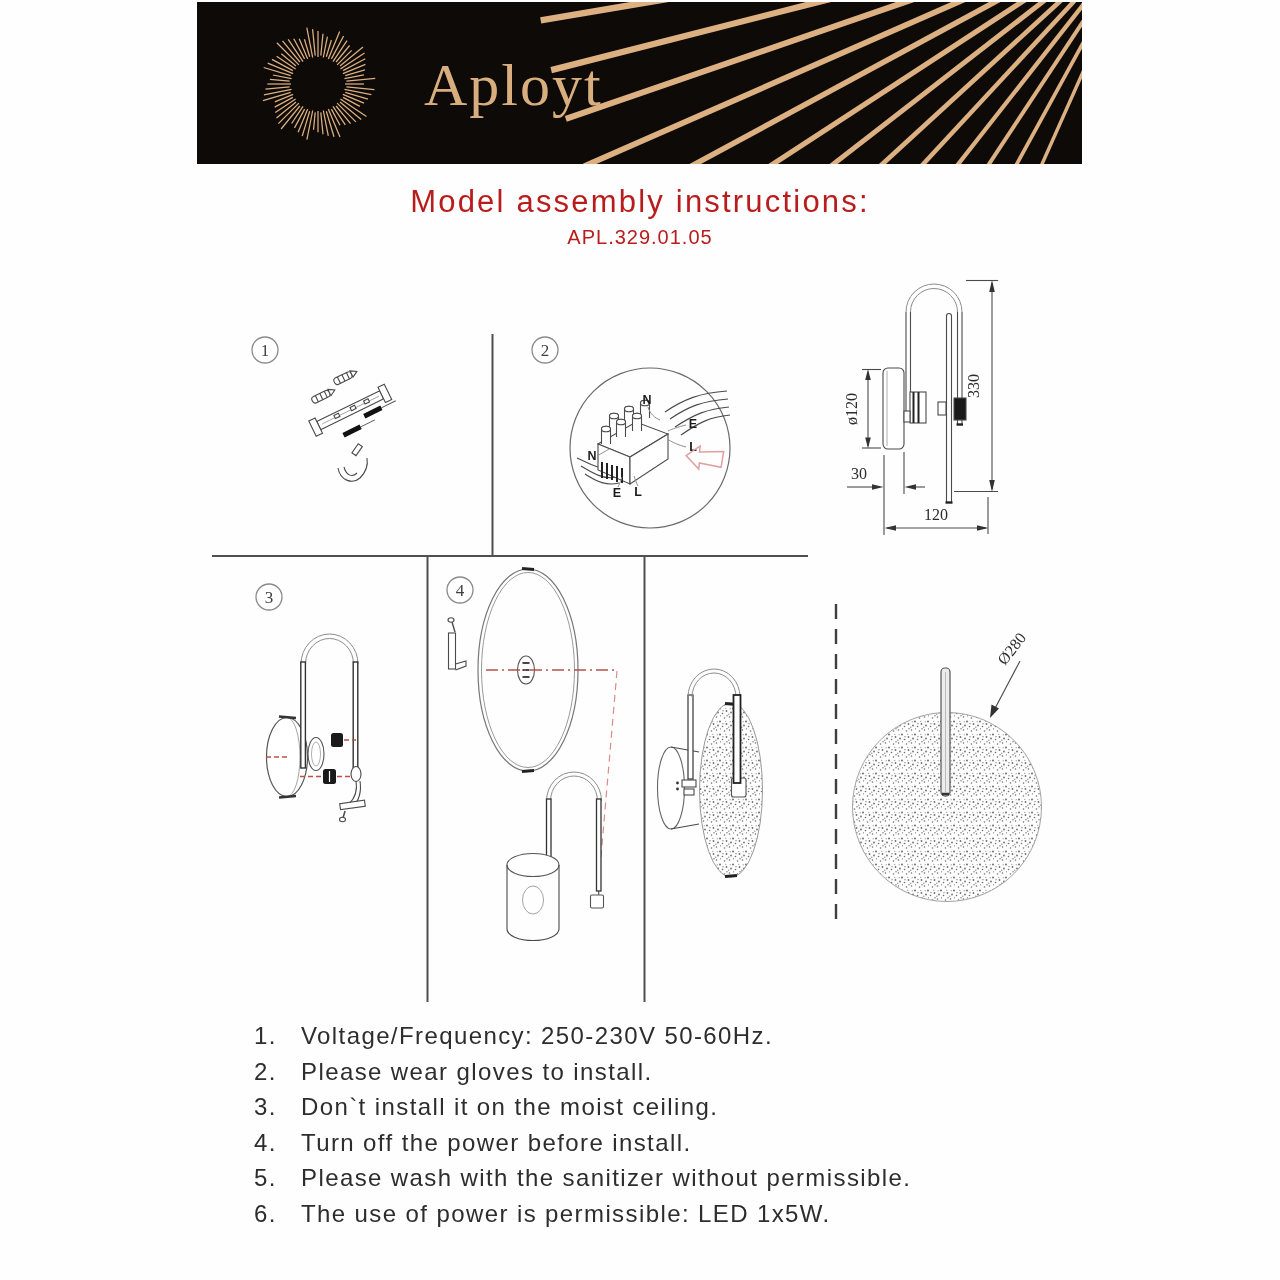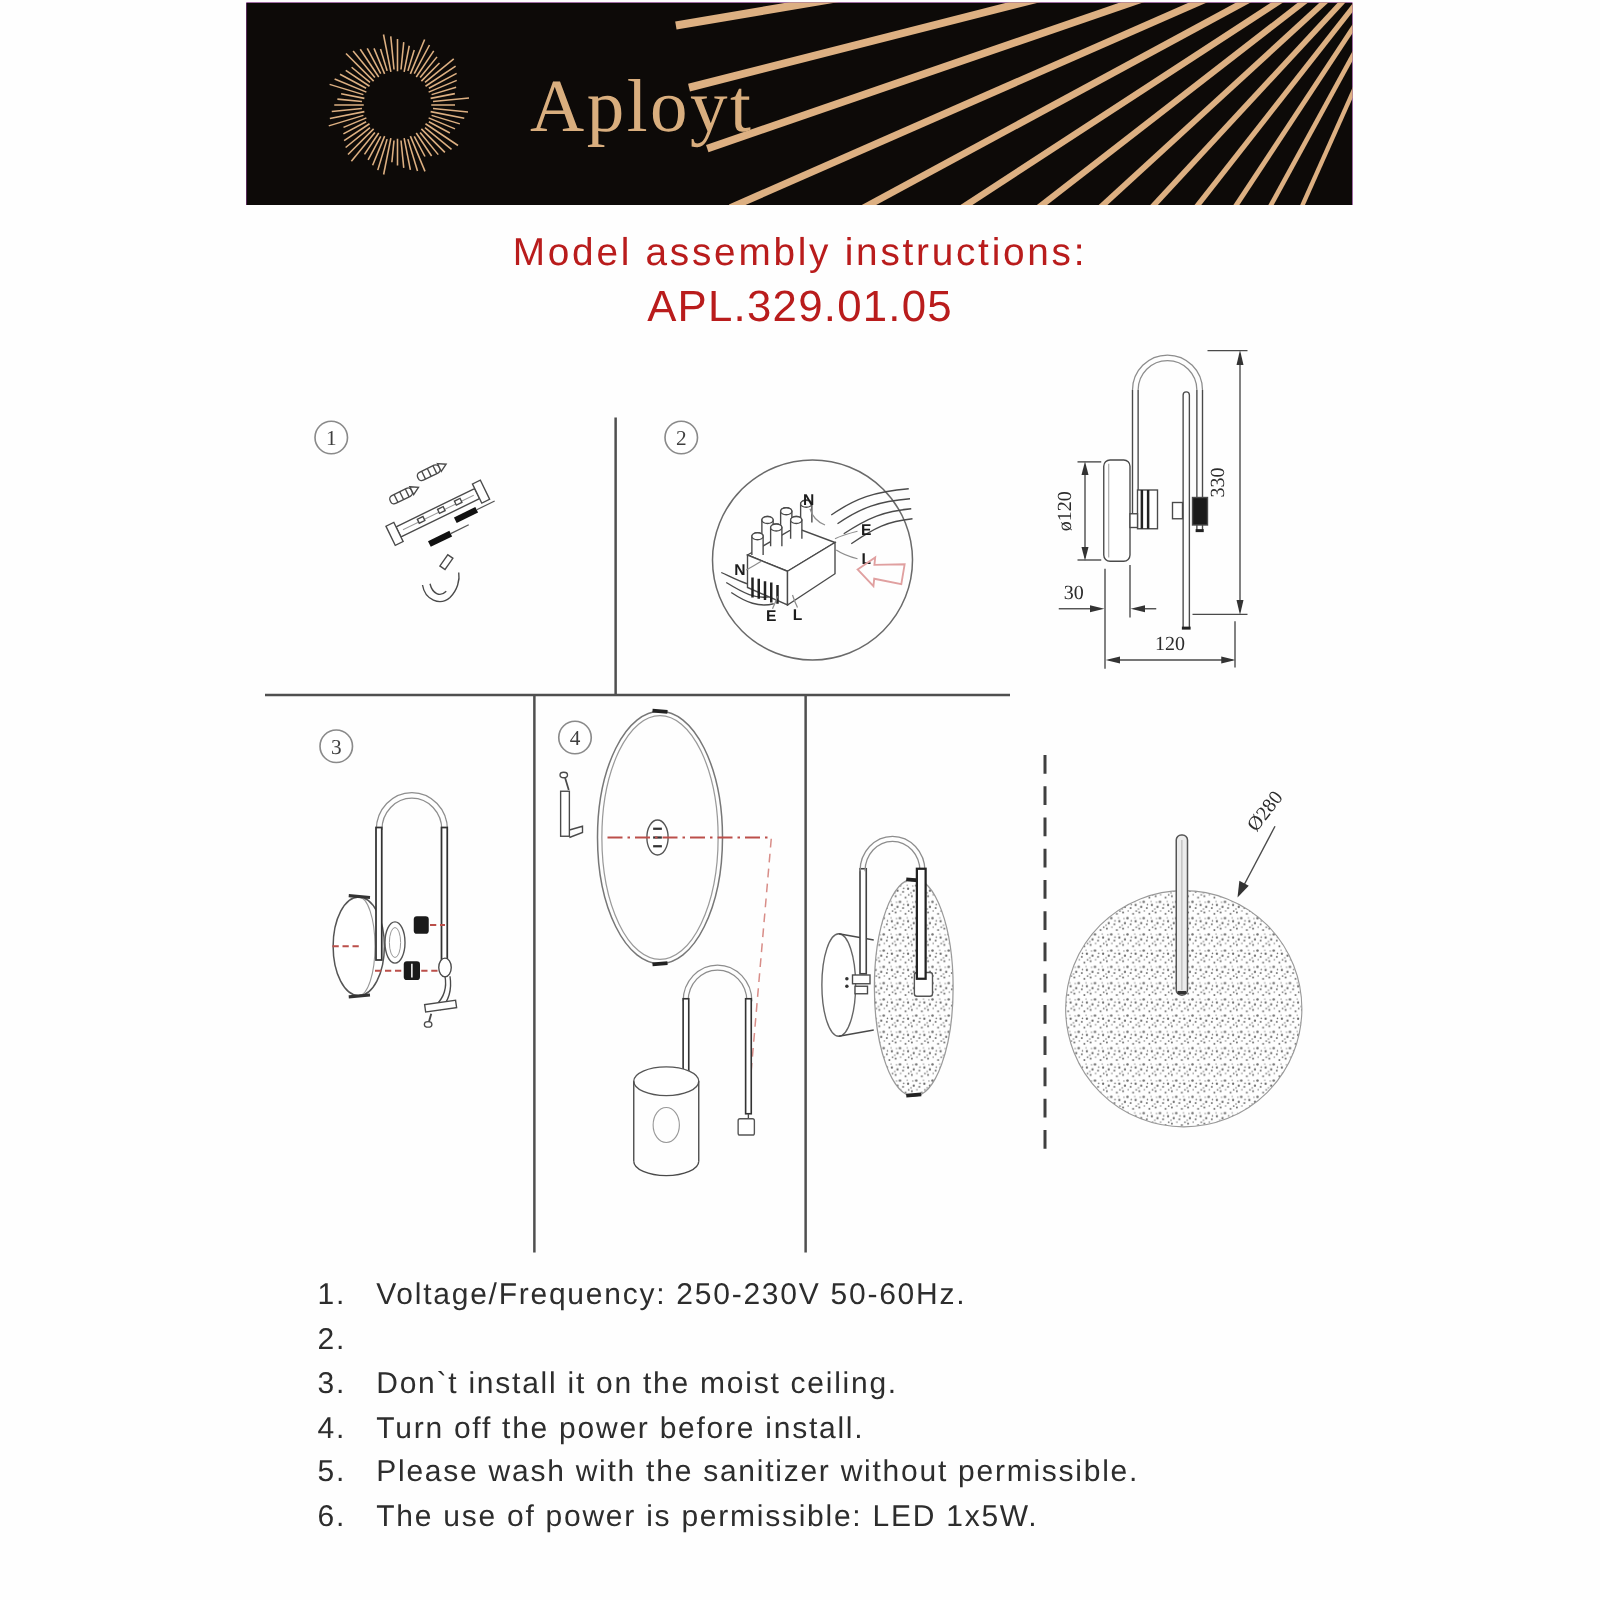--- a/index.html
+++ b/index.html
@@ -1,23 +1,23 @@
 <!DOCTYPE html>
 <html><head>
 <meta charset="utf-8">
 <style>
   html,body{margin:0;padding:0;background:#ffffff;}
   .page{position:relative;width:1280px;height:1280px;background:#fefefe;overflow:hidden;
         font-family:"Liberation Sans",sans-serif;}
-  .banner{position:absolute;left:197px;top:2px;width:885px;height:162px;background:#a21caf;}
+  .banner{position:absolute;left:197px;top:2px;width:885px;height:162px;background:#be185d;}
   .banner svg{display:block;width:885px;height:162px;}
   .brand-text{font-family:"Liberation Serif",serif;font-size:60px;letter-spacing:2px;fill:#d9ae7e;}
   .title-block{position:absolute;left:0;top:184px;width:1280px;text-align:center;color:#b91c1c;}
   .title-line1{font-size:31px;letter-spacing:2.2px;}
-  .title-line2{font-size:35px;letter-spacing:1px;margin-top:6px;}
+  .title-line2{font-size:20px;letter-spacing:1px;margin-top:6px;}
   .diagram{position:absolute;left:0;top:0;width:1280px;height:1030px;}
   .instructions{position:absolute;left:254px;top:1018px;margin:0;padding:0;list-style:none;}
   .instructions li{display:flex;font-size:24px;letter-spacing:1.4px;line-height:35.5px;color:#2d2d2d;}
   .instructions .num{width:47px;flex:none;}
   
   .ln{stroke:#4a4a4a;stroke-width:1.1;fill:none;}
   .lnlight{stroke:#8d8d8d;stroke-width:1;fill:none;}
   .wfill{fill:#ffffff;}
   .divider{stroke:#4f4f4f;stroke-width:2;}
   .dim{font-family:"Liberation Serif",serif;font-size:16px;fill:#2c2c2c;}
@@ -402,20 +402,21 @@
     </g>
   </svg>
 
   <ol class="instructions">
     <li>
       <span class="num">1.</span>
       <span class="txt">Voltage/Frequency: 250-230V 50-60Hz.</span>
     </li>
     <li>
       <span class="num">2.</span>
+      <span class="txt">Please wear gloves to install.</span>
     </li>
     <li>
       <span class="num">3.</span>
       <span class="txt">Don`t install it on the moist ceiling.</span>
     </li>
     <li>
       <span class="num">4.</span>
       <span class="txt">Turn off the power before install.</span>
     </li>
     <li>

